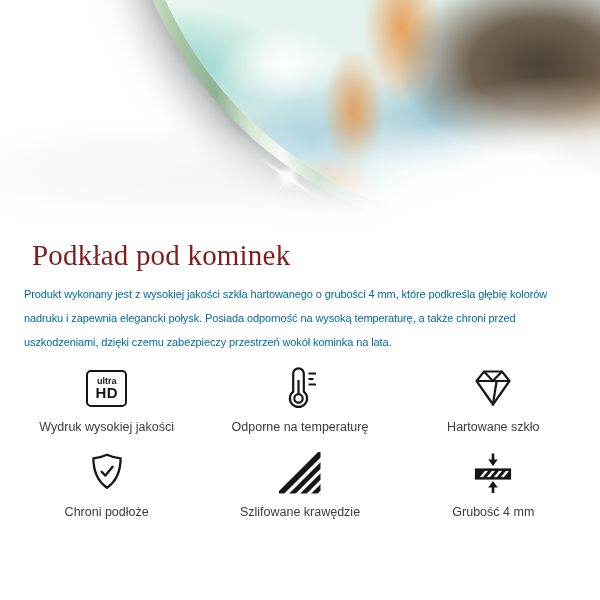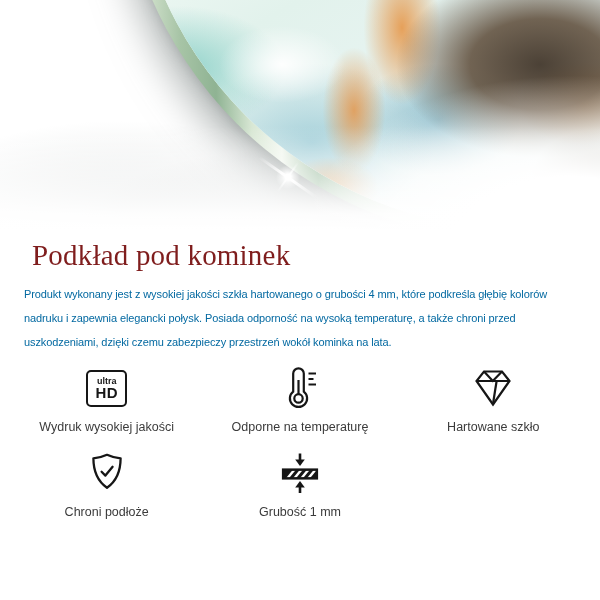--- a/index.html
+++ b/index.html
@@ -143,20 +143,39 @@
       <div class="feature">
         <div class="icon-box">
           <svg width="48" height="48" viewBox="0 0 48 48" fill="none" stroke="#161616" stroke-width="2.3" stroke-linejoin="round" stroke-linecap="round">
             <path d="M24 5.8 C27.8 7.6 32.6 8.9 37.6 9.3 C37.6 20.8 34.3 31.6 24 38.8 C13.7 31.6 10.4 20.8 10.4 9.3 C15.4 8.9 20.2 7.6 24 5.8 Z"></path>
             <path d="M18.6 22.8 L22.4 26.6 L29.6 17.8"></path>
           </svg>
         </div>
         <div class="label">Chroni podłoże</div>
       </div>
 
+      <div class="feature">
+        <div class="icon-box">
+          <svg width="48" height="48" viewBox="0 0 48 48" fill="none" stroke="#161616">
+            <defs>
+              <clipPath id="edgeclip">
+                  <rect x="3" y="3" width="41.5" height="41.5"></rect>
+                </clipPath>
+            </defs>
+            <g clip-path="url(#edgeclip)">
+              <path d="M0 49 L49 0" stroke-width="5.5"></path>
+              <path d="M12 49 L49 12" stroke-width="4.6"></path>
+              <path d="M23 49 L49 23" stroke-width="4.6"></path>
+              <path d="M34 49 L49 34" stroke-width="4.6"></path>
+              <path d="M43 49 L49 43" stroke-width="4.2"></path>
+            </g>
+          </svg>
+        </div>
+        <div class="label">Szlifowane krawędzie</div>
+      </div>
 
       <div class="feature">
         <div class="icon-box">
           <svg width="48" height="48" viewBox="0 0 48 48">
             <defs>
               <clipPath id="barclip">
                   <rect x="8.2" y="21.7" width="31.6" height="6.6"></rect>
                 </clipPath>
             </defs>
             <rect x="7" y="20.5" width="34" height="9" fill="#161616"></rect>
@@ -166,18 +185,18 @@
                 <path d="M24 31 L33 20"></path>
                 <path d="M31 31 L40 20"></path>
             </g>
             <rect x="7" y="20.5" width="34" height="9" fill="none" stroke="#161616" stroke-width="2.2"></rect>
             <line x1="24" y1="4.5" x2="24" y2="11" stroke="#161616" stroke-width="2.6"></line>
             <polygon points="19.2,10.5 28.8,10.5 24,17" fill="#161616"></polygon>
             <line x1="24" y1="44" x2="24" y2="38" stroke="#161616" stroke-width="2.6"></line>
             <polygon points="19.2,38.5 28.8,38.5 24,32" fill="#161616"></polygon>
           </svg>
         </div>
-        <div class="label">Grubość 1 mm</div>
+        <div class="label">Grubość 4 mm</div>
       </div>
 
     </div>
   </div>
 </div>
 
 </body></html>

